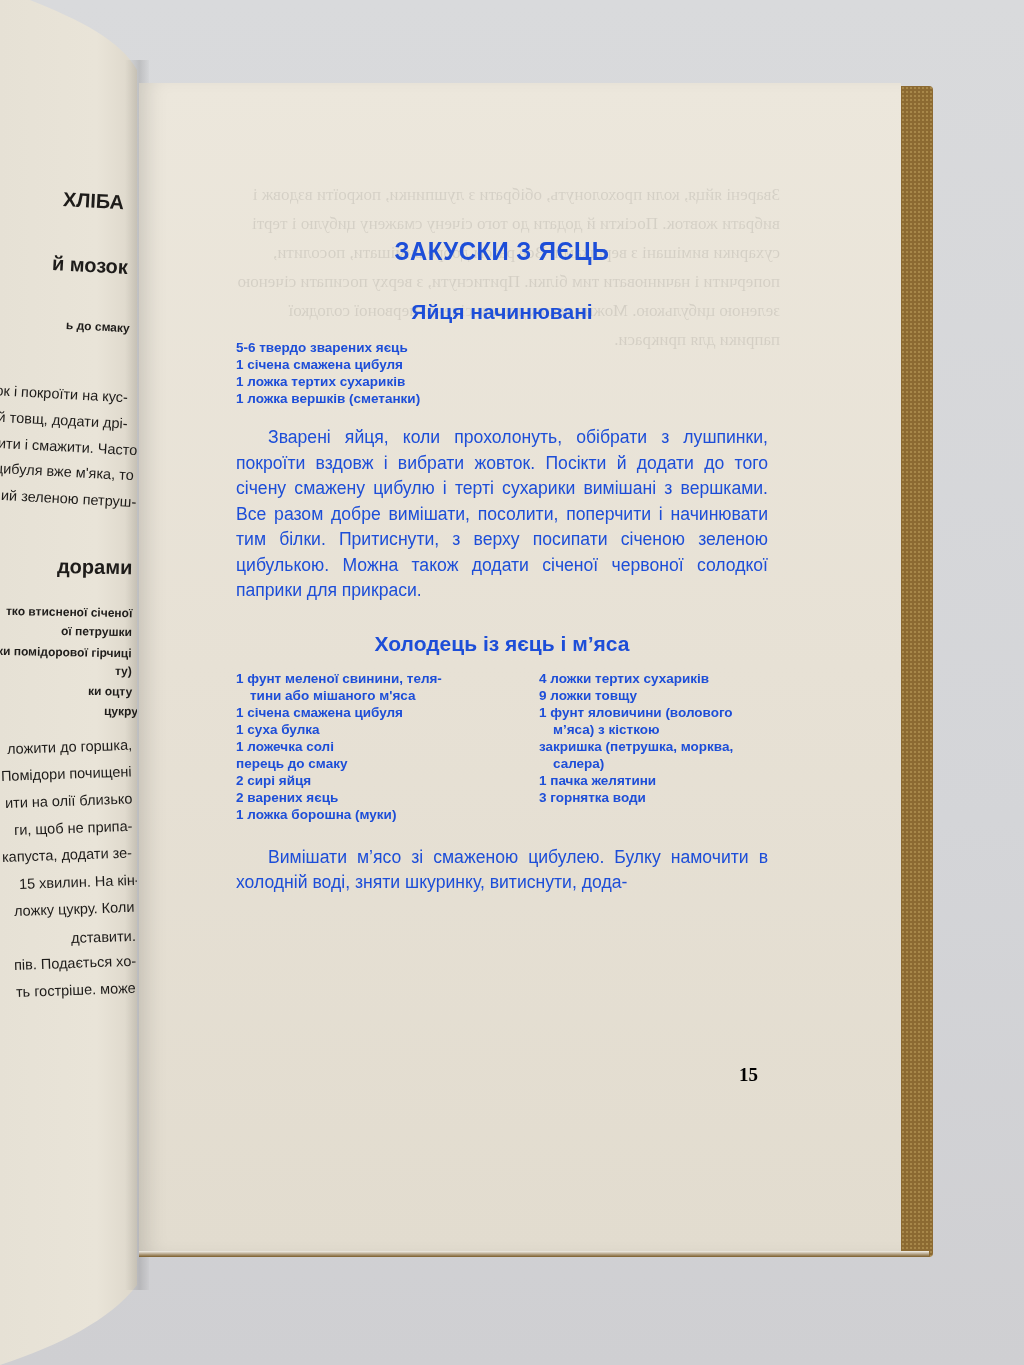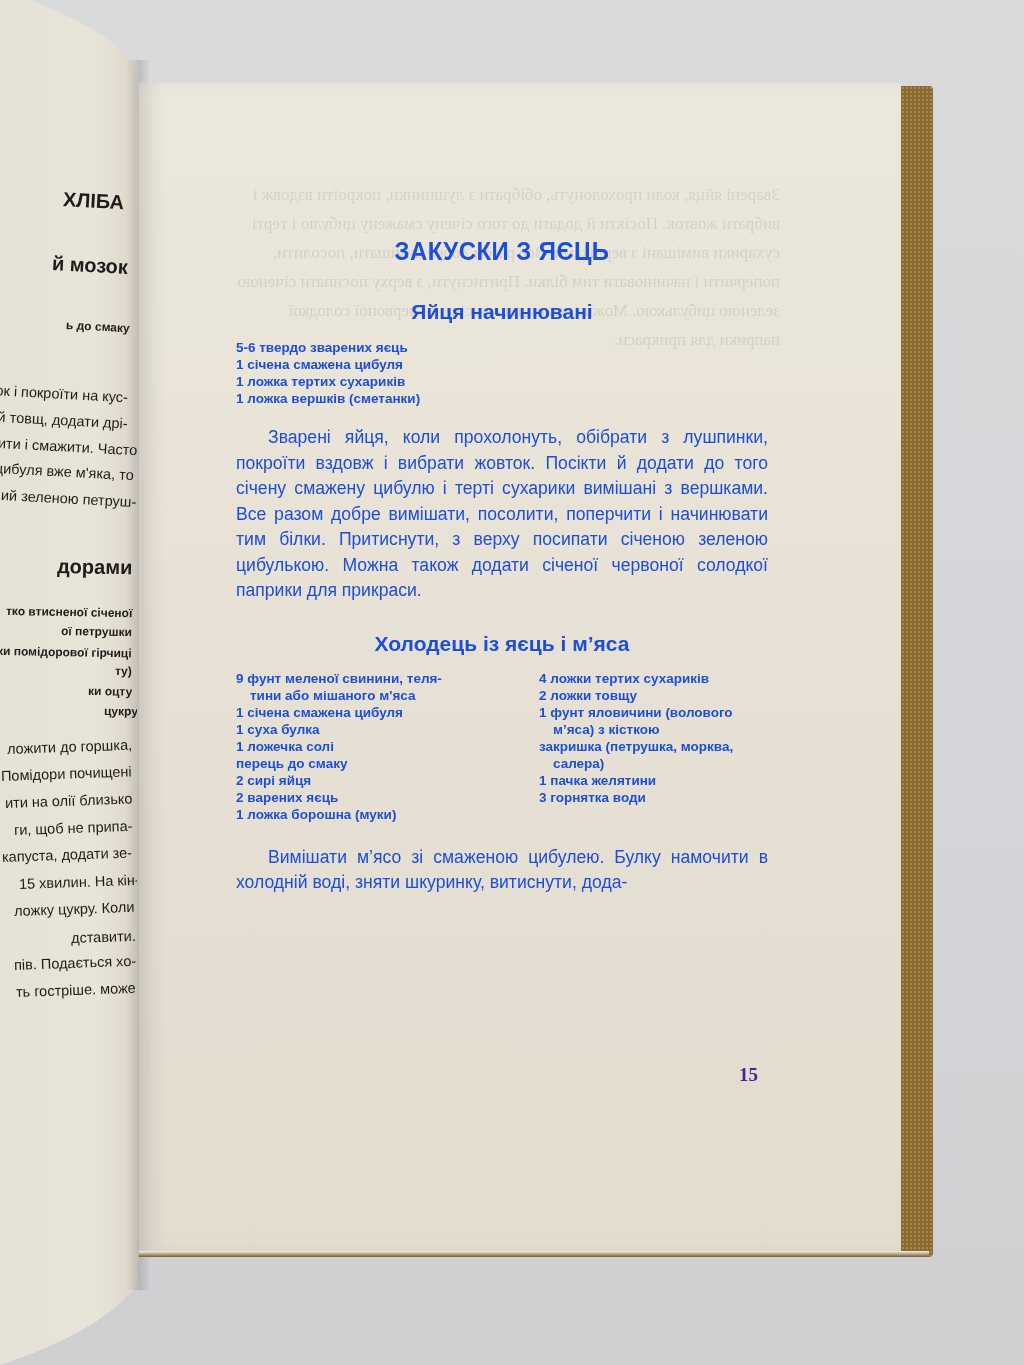--- a/index.html
+++ b/index.html
@@ -64,21 +64,21 @@
   .ing-col { flex:0 0 auto; }
   .ing-col.left { width:275px; }
   .ing-col.right { width:257px; }
   .ing-col div.wrap { padding-left:14px; }
   p.para {
     margin:0; font-size:17.6px; line-height:25.5px; text-align:justify; text-indent:32px;
     font-family:"Liberation Sans Narrow","Liberation Sans",sans-serif;
   }
   .page-number {
     position:absolute; left:739px; top:1064px; font-family:"Liberation Serif",serif;
-    font-size:19px; font-weight:bold; color:#4c1d95;
+    font-size:19px; font-weight:bold; color:#000000;
   }
   .page-bottom-edge {
     position:absolute; left:139px; top:1251px; width:790px; height:6px;
     background: linear-gradient(180deg,#f3f0ea,#7a5c2a);
   }
 </style>
 </head>
 <body>
 
 <div class="left-page" id="left-page">
@@ -131,33 +131,33 @@
   </div>
 
   <p class="para" style="margin-top:18px;">Зварені яйця, коли прохолонуть, обібрати з лушпинки, покроїти вздовж і вибрати жовток. Посікти й додати до того січену смажену цибулю і терті сухарики вимішані з вершками. Все разом добре вимішати, посолити, поперчити і начинювати тим білки. Притиснути, з верху посипати січеною зеленою цибулькою. Можна також додати січеної червоної солодкої паприки для прикраси.</p>
 
 
 
   <h2 class="sub" style="margin-top:28px;">Холодець із яєць і м’яса</h2>
 
   <div class="ing-grid" style="margin-top:14px;">
     <div class="ing-col left">
-      <div>9 фунт меленої свинини, теля-</div>
+      <div>1 фунт меленої свинини, теля-</div>
       <div class="wrap">тини або мішаного м'яса</div>
       <div>1 січена смажена цибуля</div>
       <div>1 суха булка</div>
       <div>1 ложечка солі</div>
       <div>перець до смаку</div>
       <div>2 сирі яйця</div>
       <div>2 варених яєць</div>
       <div>1 ложка борошна (муки)</div>
     </div>
     <div class="ing-col right">
       <div>4 ложки тертих сухариків</div>
-      <div>2 ложки товщу</div>
+      <div>9 ложки товщу</div>
       <div>1 фунт яловичини (волового</div>
       <div class="wrap">м’яса) з кісткою</div>
       <div>закришка (петрушка, морква,</div>
       <div class="wrap">салера)</div>
       <div>1 пачка желятини</div>
       <div>3 горнятка води</div>
     </div>
   </div>
 
   <p class="para" style="margin-top:22px;">Вимішати м’ясо зі смаженою цибулею. Булку намочити в холодній воді, зняти шкуринку, витиснути, дода-</p>

